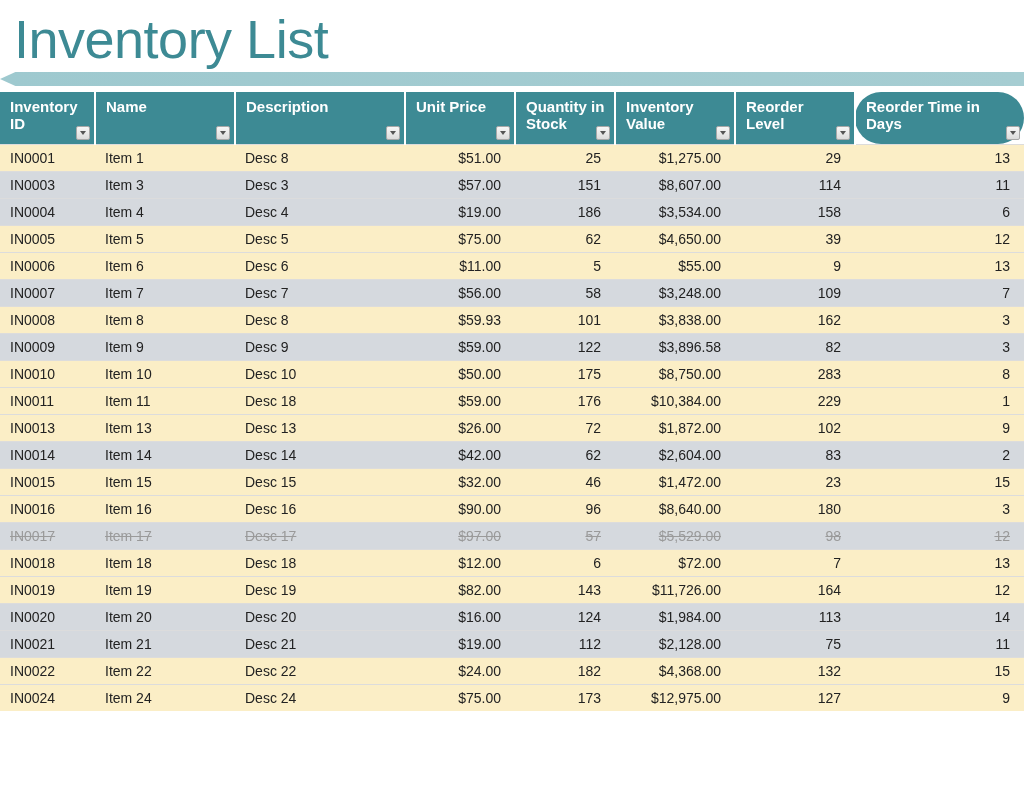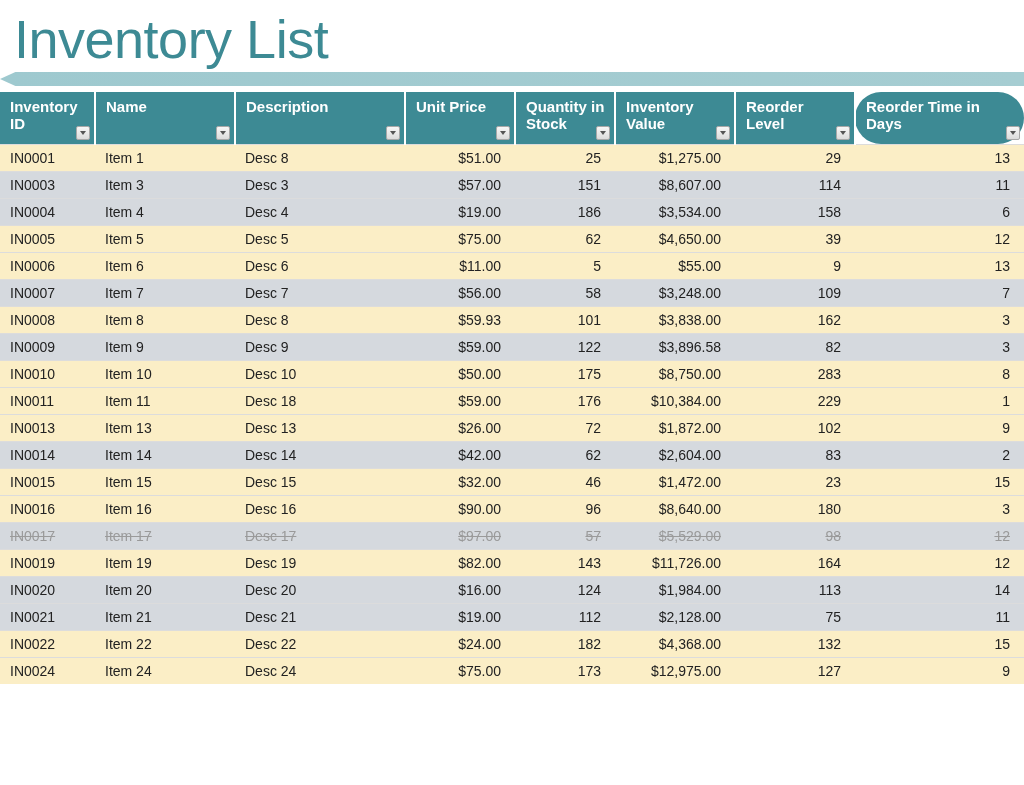--- a/index.html
+++ b/index.html
@@ -261,20 +261,30 @@
         <td>IN0017</td>
         <td>Item 17</td>
         <td>Desc 17</td>
         <td class="num">$97.00</td>
         <td class="num">57</td>
         <td class="num">$5,529.00</td>
         <td class="num">98</td>
         <td class="num">12</td>
       </tr>
       <tr class="band-yellow">
+        <td>IN0018</td>
+        <td>Item 18</td>
+        <td>Desc 18</td>
+        <td class="num">$12.00</td>
+        <td class="num">6</td>
+        <td class="num">$72.00</td>
+        <td class="num">7</td>
+        <td class="num">13</td>
+      </tr>
+      <tr class="band-yellow">
         <td>IN0019</td>
         <td>Item 19</td>
         <td>Desc 19</td>
         <td class="num">$82.00</td>
         <td class="num">143</td>
         <td class="num">$11,726.00</td>
         <td class="num">164</td>
         <td class="num">12</td>
       </tr>
       <tr class="band-grey">

